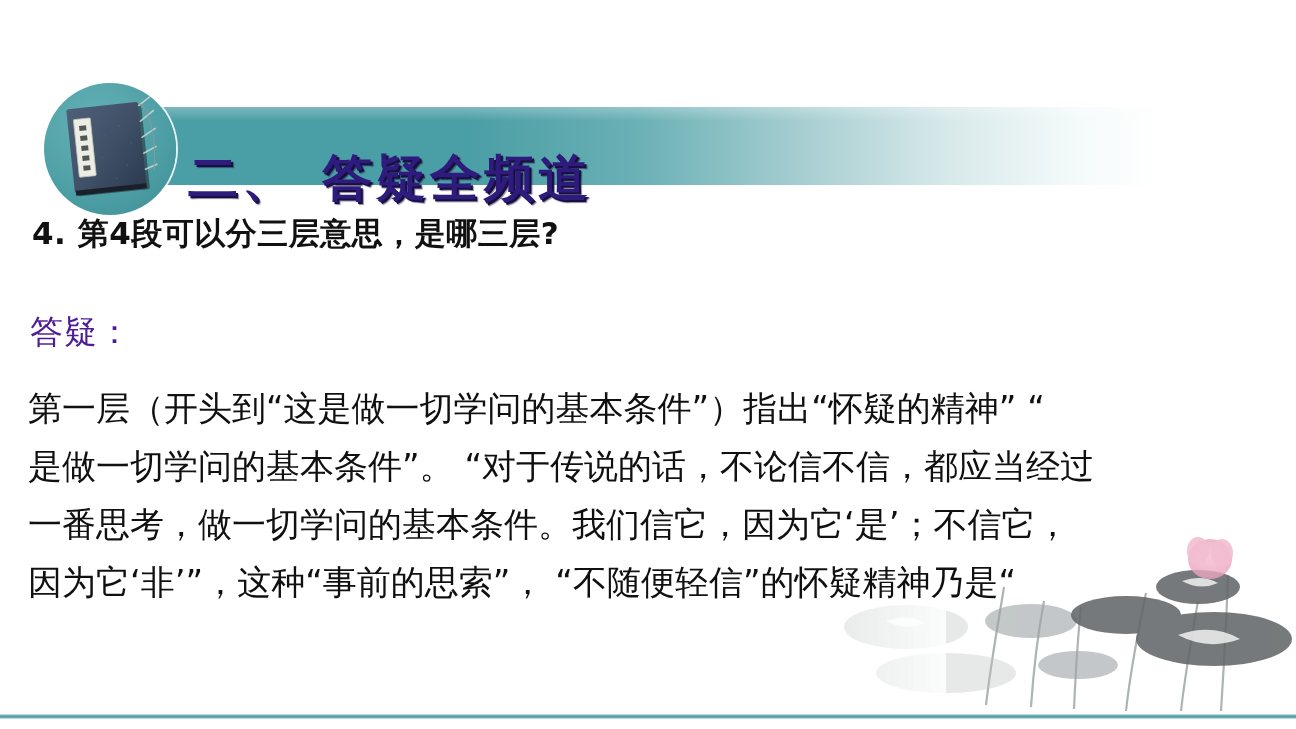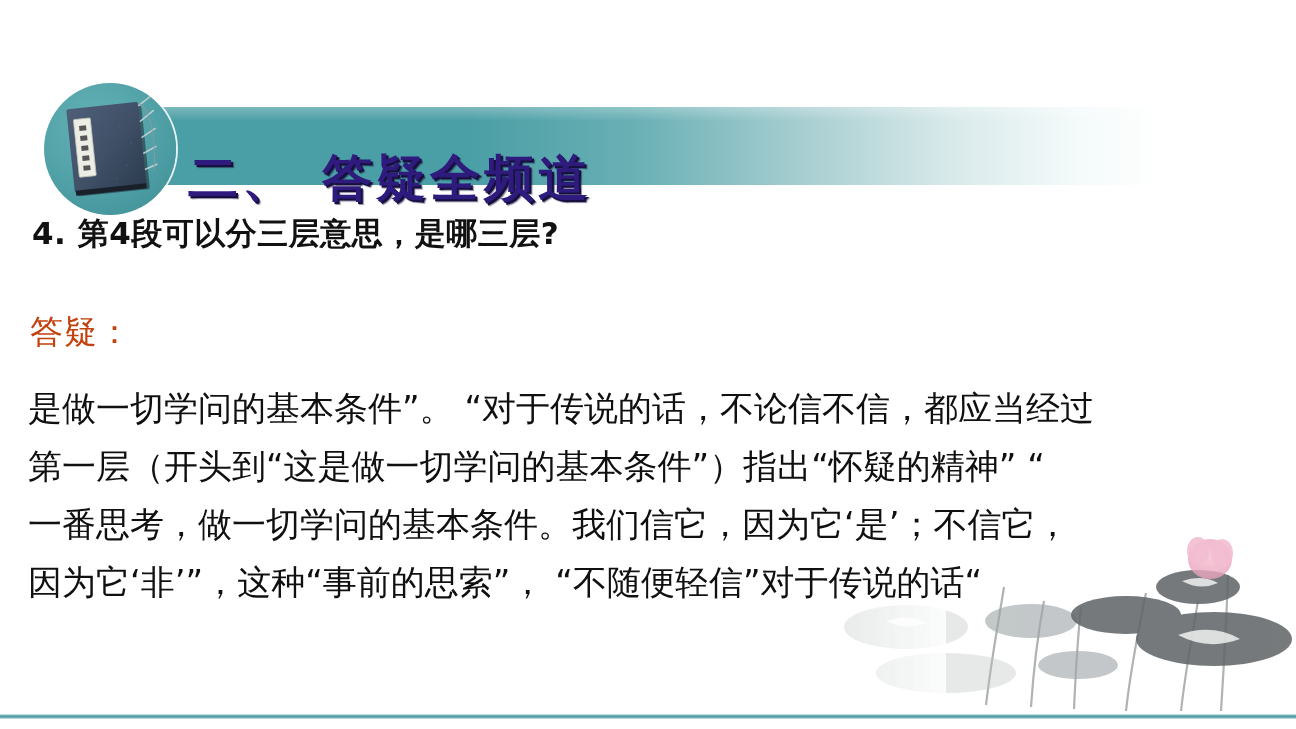--- a/index.html
+++ b/index.html
@@ -119,21 +119,21 @@
     color: #111111;
     letter-spacing: 0.5px;
     white-space: nowrap;
     font-weight: bold;
   }
   .answer-label {
     position: absolute;
     left: 30px;
     top: 275px;
     font-size: 33px;
-    color: #c2410c;
+    color: #4c1d95;
     letter-spacing: 1px;
   }
   .answer-body {
     position: absolute;
     left: 28px;
     top: 344px;
     width: 1252px;
     font-size: 34px;
     line-height: 58px;
     color: #101010;
@@ -260,19 +260,19 @@
     <div class="banner-title">
       <span class="num">二、</span><span>答疑全频道</span>
     </div>
   </div>
 
   <div class="question">4. 第4段可以分三层意思，是哪三层?</div>
 
   <div class="answer-label">答疑：</div>
 
   <div class="answer-body">
+    <div class="line">第一层（开头到“这是做一切学问的基本条件”）指出“怀疑的精神”  “</div>
     <div class="line">是做一切学问的基本条件”。 “对于传说的话，不论信不信，都应当经过</div>
-    <div class="line">第一层（开头到“这是做一切学问的基本条件”）指出“怀疑的精神”  “</div>
     <div class="line">一番思考，做一切学问的基本条件。我们信它，因为它‘是’；不信它，</div>
-    <div class="line">因为它‘非’”，这种“事前的思索”， “不随便轻信”对于传说的话“</div>
+    <div class="line">因为它‘非’”，这种“事前的思索”， “不随便轻信”的怀疑精神乃是“</div>
   </div>
 
 </div>
 
 </body></html>

